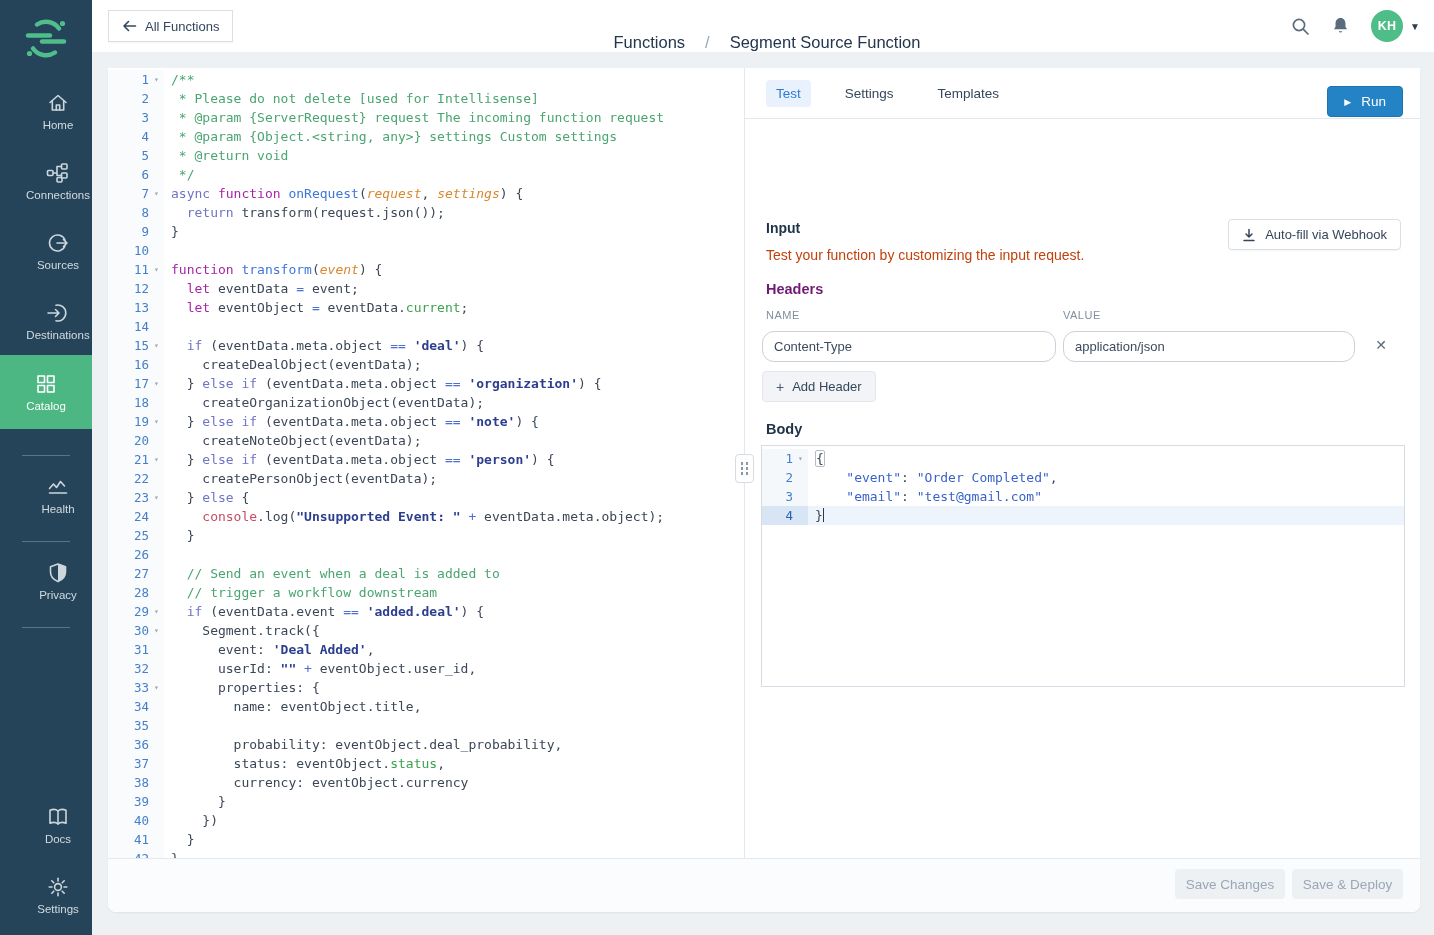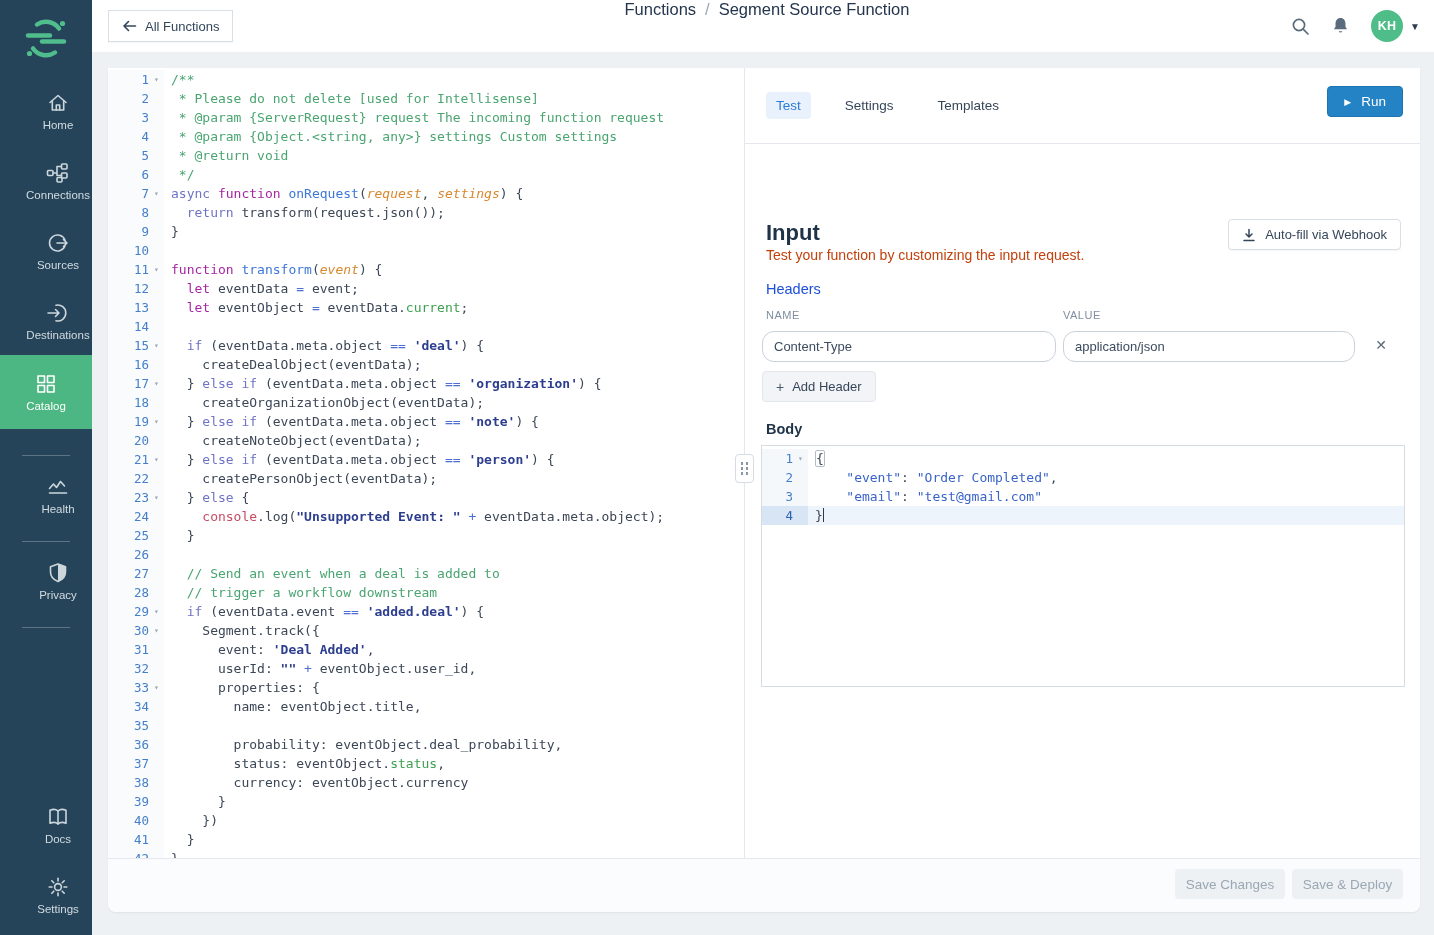--- a/index.html
+++ b/index.html
@@ -16,21 +16,21 @@
   .sb-item.active { margin-top:14px; background:#4CB782; padding:18px 0 17px 0; }
   .sb-item.active .sb-label { color:#ffffff; }
   .sb-item.active svg { color:#ffffff; }
   .sb-divider { margin:26px auto 0 auto; width:48px; height:1px; background:rgba(255,255,255,0.25); }
   .sb-divider + .sb-item { margin-top:20px; }
   .sb-spacer { flex:1; }
 
   
   .topbar { position:absolute; left:92px; top:0; width:1342px; height:52px; background:#ffffff; }
   .back-btn { position:absolute; left:16px; top:10px; height:32px; padding:0 13px; background:#fff; border:1px solid #d9dfe6; border-radius:0; display:flex; align-items:center; gap:8px; font-size:13px; color:#33465c; cursor:pointer; box-shadow:0 1px 1px rgba(20,40,60,0.04); }
-  .breadcrumb { position:absolute; left:0; right:0; top:0; height:52px; display:flex; align-items:flex-start; justify-content:center; gap:9px; font-size:16.5px; color:#24364d;padding-left:8px; }
+  .breadcrumb { position:absolute; left:0; right:0; top:0; height:52px; display:flex; align-items:flex-end; justify-content:center; gap:20px; font-size:16.5px; color:#24364d;padding-left:8px; }
   .breadcrumb .crumb-link { cursor:pointer; }
   .breadcrumb .sep { color:#9aa7b3; }
   .topbar-right { position:absolute; right:14px; top:0; height:52px; display:flex; align-items:center; gap:22px; }
   .icon-btn { color:#5a6b7b; cursor:pointer; display:flex; align-items:center; }
   .avatar-wrap { display:flex; align-items:center; gap:7px; cursor:pointer; }
   .avatar { width:32px; height:32px; border-radius:50%; background:#4fbd87; color:#fff; font-size:12.5px; font-weight:bold; display:flex; align-items:center; justify-content:center; letter-spacing:.3px; }
   .caret { font-size:10px; color:#2e3d4e; }
 
   
   .card { position:absolute; left:108px; top:68px; width:1312px; height:844px; background:#ffffff; border-radius:0 0 8px 8px; box-shadow:0 1px 2px rgba(20,40,60,0.07); }
@@ -57,31 +57,31 @@
   .tk-cursor { display:inline-block; width:0; height:14px; border-left:1.5px solid #2c3747; vertical-align:-2px; }
 
   
   .pane-divider { position:absolute; left:636px; top:0; width:1px; height:790px; background:#e4e8ee; }
   .drag-handle { position:absolute; left:627px; top:386px; width:19px; height:29px; background:#fff; border:1px solid #d6dce3; border-radius:4px; display:flex; align-items:center; justify-content:center; cursor:col-resize; z-index:3; }
   .drag-dots { display:grid; grid-template-columns:2.5px 2.5px; grid-template-rows:2.5px 2.5px 2.5px; gap:2.5px; }
   .drag-dots i { background:#8a97a5; }
 
   
   .right-pane { position:absolute; left:637px; top:0; width:675px; height:790px; background:#fff; }
-  .tabs-bar { position:absolute; left:0; top:0; right:0; height:76px; border-bottom:1px solid #e4e8ee; display:flex; align-items:center; padding-left:21px; gap:24px; }
+  .tabs-bar { position:absolute; left:0; top:0; right:0; height:51px; border-bottom:1px solid #e4e8ee; display:flex; align-items:center; padding-left:21px; gap:24px; }
   .tab { font-size:13.5px; color:#36465a; cursor:pointer; padding:6px 10px; border-radius:4px; }
   .tab.active { color:#2b7cd4; background:#e8f1fc; }
   .run-btn { position:absolute; right:17px; top:18px; height:31px; padding:0 16px; background:#2383c4; border:1px solid #1e74b1; border-radius:4px; color:#fff; font-size:13.5px; display:flex; align-items:center; gap:10px; cursor:pointer; }
   .run-btn .play { font-size:9px; }
 
   .panel-body { position:absolute; left:0; top:67px; right:0; bottom:0; }
-  .input-title { position:absolute; left:21px; top:85px; font-size:22px; font-weight:bold; color:#1f3348; }
+  .input-title { position:absolute; left:21px; top:85px; font-size:14px; font-weight:bold; color:#1f3348; }
   .input-desc { position:absolute; left:21px; top:112px; font-size:14px; color:#c2410c; }
   .autofill-btn { position:absolute; right:19px; top:84px; height:31px; padding:0 13px; background:#fff; border:1px solid #d9dfe6; border-radius:4px; display:flex; align-items:center; gap:9px; font-size:13px; color:#36465a; cursor:pointer; box-shadow:0 1px 1px rgba(20,40,60,0.04); }
-  .headers-title { position:absolute; left:21px; top:146px; font-size:14.5px; font-weight:normal; color:#1d4ed8; }
+  .headers-title { position:absolute; left:21px; top:146px; font-size:14.5px; font-weight:bold; color:#701a75; }
   .col-label { position:absolute; font-size:11px; letter-spacing:.5px; color:#7f8ea0; top:174px; }
   .col-label.name { left:21px; }
   .col-label.value { left:318px; }
   .hdr-input { position:absolute; top:196px; height:31px; border:1px solid #c9d1da; border-radius:12px; padding:0 11px; font-size:13px; color:#3c4b5e; font-family:"Liberation Sans",sans-serif; background:#fff; }
   .hdr-input.name { left:17px; width:294px; }
   .hdr-input.value { left:318px; width:292px; }
   .hdr-remove { position:absolute; left:626px; top:200px; width:20px; height:20px; border:none; background:none; font-size:14px; color:#5a6a7a; cursor:pointer; }
   .add-header-btn { position:absolute; left:17px; top:236px; height:31px; padding:0 13px; background:#f2f4f7; border:1px solid #e3e7ec; border-radius:4px; display:flex; align-items:center; gap:8px; font-size:13px; color:#36465a; cursor:pointer; }
   .add-header-btn .plus { font-size:14px; color:#4a5a6c; }
   .body-title { position:absolute; left:21px; top:286px; font-size:14.5px; font-weight:bold; color:#1f3348; }

